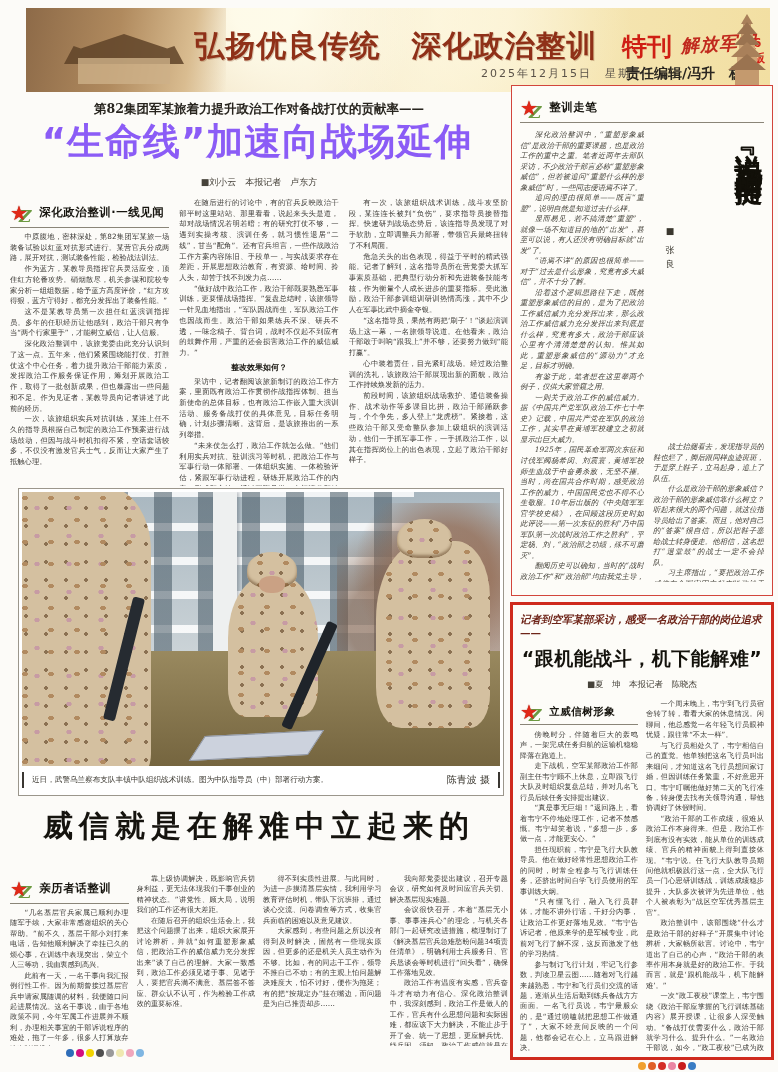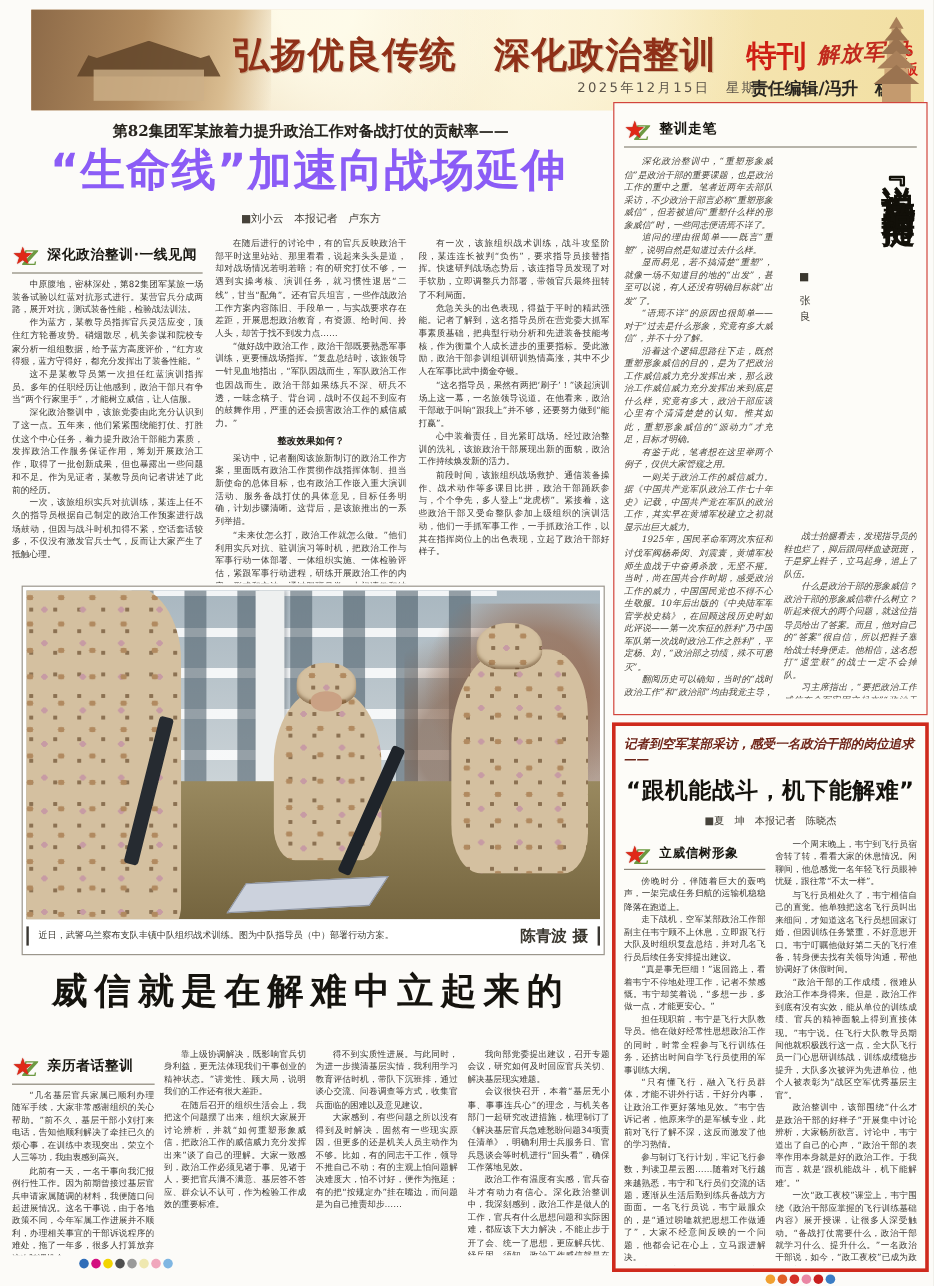--- a/index.html
+++ b/index.html
@@ -71,21 +71,21 @@
   .sold-center { position:absolute; left:43%; top:30%; width:19%; height:52%; border-radius:45% 45% 20% 20%; }
   .helm-center { position:absolute; left:47%; top:22%; width:10.5%; height:13%; border-radius:50% 50% 38% 38%; box-shadow:inset 0 -3px 3px rgba(90,60,30,.5); }
   .face-center { position:absolute; left:49.5%; top:30.5%; width:5.5%; height:6.5%; background:#caa184; border-radius:45%; }
   .sold-right { position:absolute; right:2%; top:18%; width:24%; height:68%; border-radius:42% 30% 18% 22%; }
   .helm-right { position:absolute; right:10%; top:10%; width:11.5%; height:14%; border-radius:50% 50% 38% 38%; box-shadow:inset 0 -3px 3px rgba(90,60,30,.5); }
   .gun1 { position:absolute; left:20%; top:38%; width:2.6%; height:46%; background:#262b31; transform:rotate(14deg); border-radius:3px; }
   .gun2 { position:absolute; left:59%; top:46%; width:2.4%; height:42%; background:#1f242a; transform:rotate(24deg); border-radius:3px; }
   .caption-row { position:absolute; left:3px; bottom:3px; right:3px; height:24px; display:flex; align-items:center; background:#fff; }
   .cap-bar { width:2px; height:16px; background:#3a3732; }
   .cap-text { flex:1; font-size:7.6px; color:#3a372f; padding:0 8px; }
-  .cap-credit { font-size:13px; font-weight:bold; color:#3a372f; padding-right:8px; white-space:nowrap; }
+  .cap-credit { font-size:10px; font-weight:normal; color:#3a372f; padding-right:8px; white-space:nowrap; }
 
   
   .headline2 { position:absolute; left:10px; top:806px; width:498px; text-align:center;
     font-size:30px; font-weight:900; color:#15130e; letter-spacing:6px; white-space:nowrap; }
   .byline2 { position:absolute; left:10px; top:854px; width:498px; text-align:center; font-size:8.5px; color:#46423a; }
   .cols-bot { position:absolute; left:10px; top:874px; width:498px; height:172px; display:flex; gap:8px; overflow:hidden; }
   .cols-bot .col { flex:1; font-size:7.2px; line-height:1.45; overflow:hidden; }
   .regmarks { position:absolute; left:66px; top:1049px; display:flex; gap:2px; }
   .regmarks .dot, .regmarks2 .dot { width:8px; height:8px; border-radius:50%; }
   .regmarks2 { position:absolute; left:638px; top:1062px; display:flex; gap:2px; }

